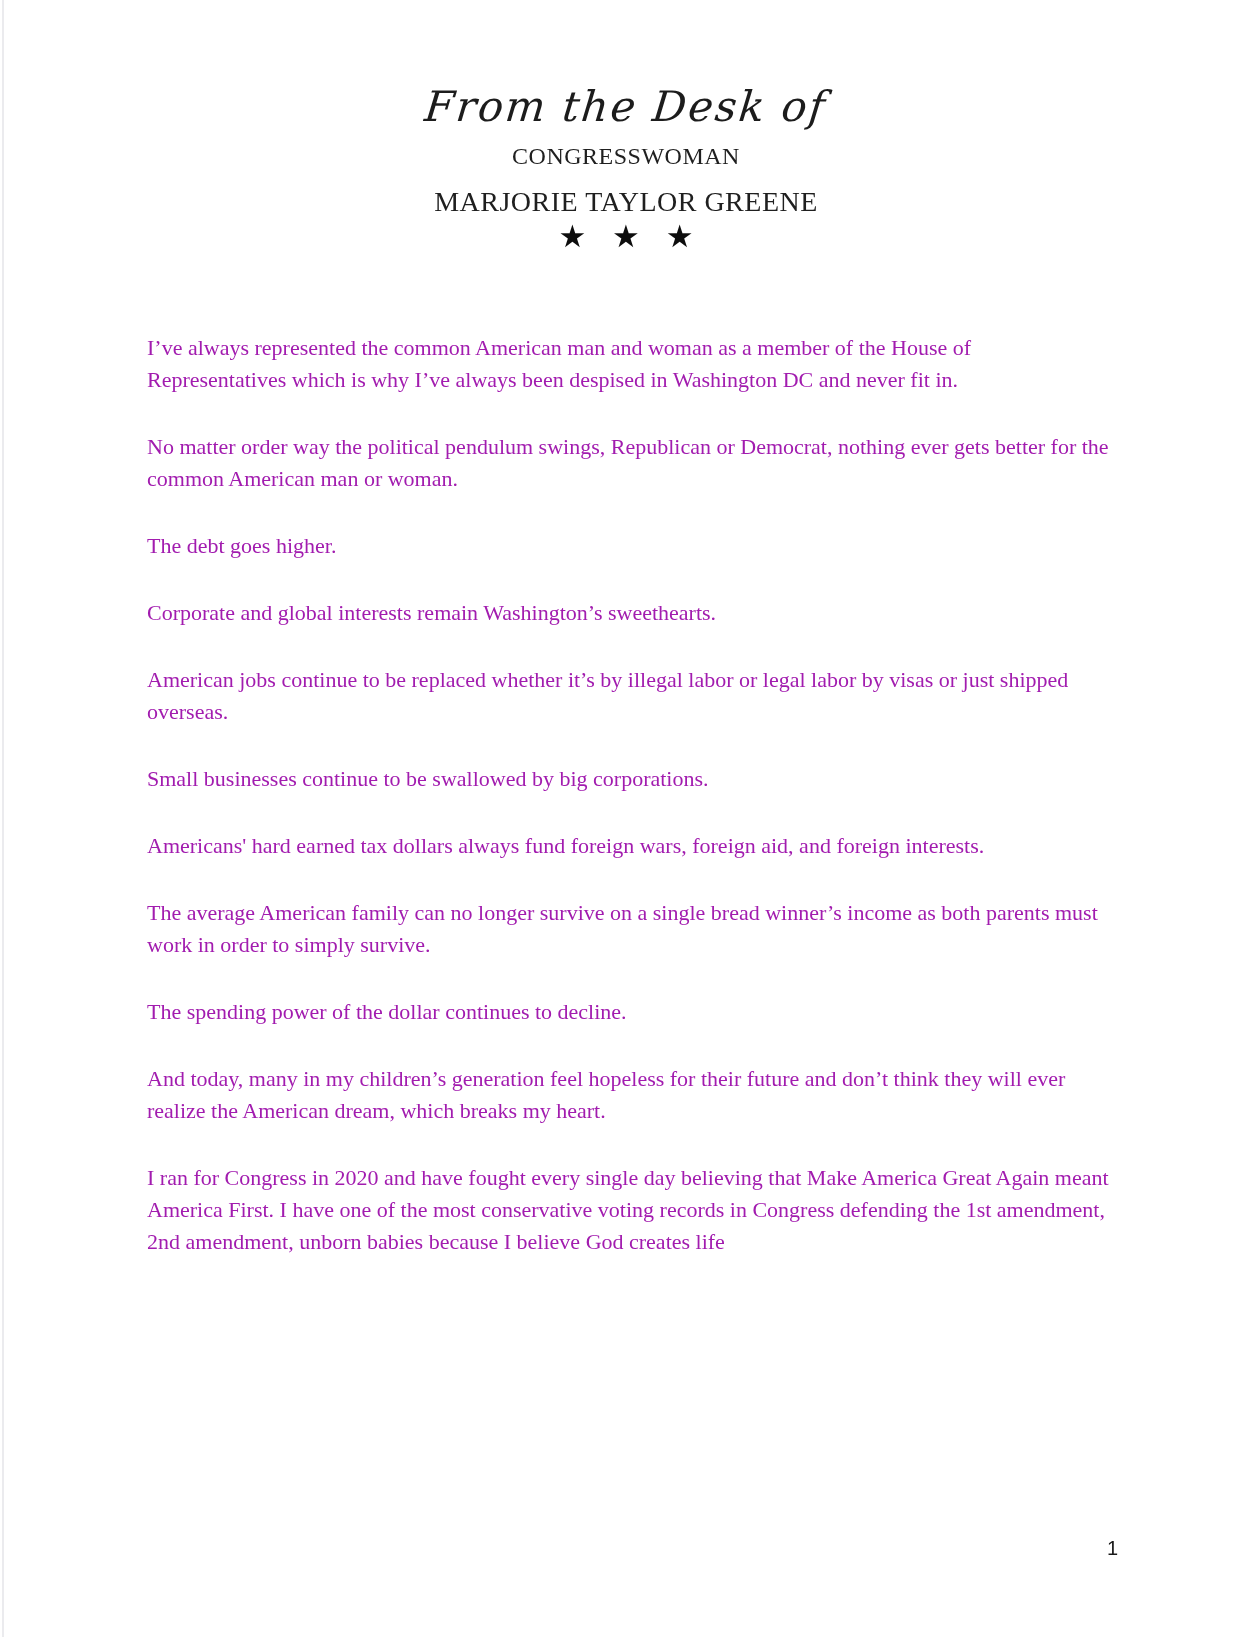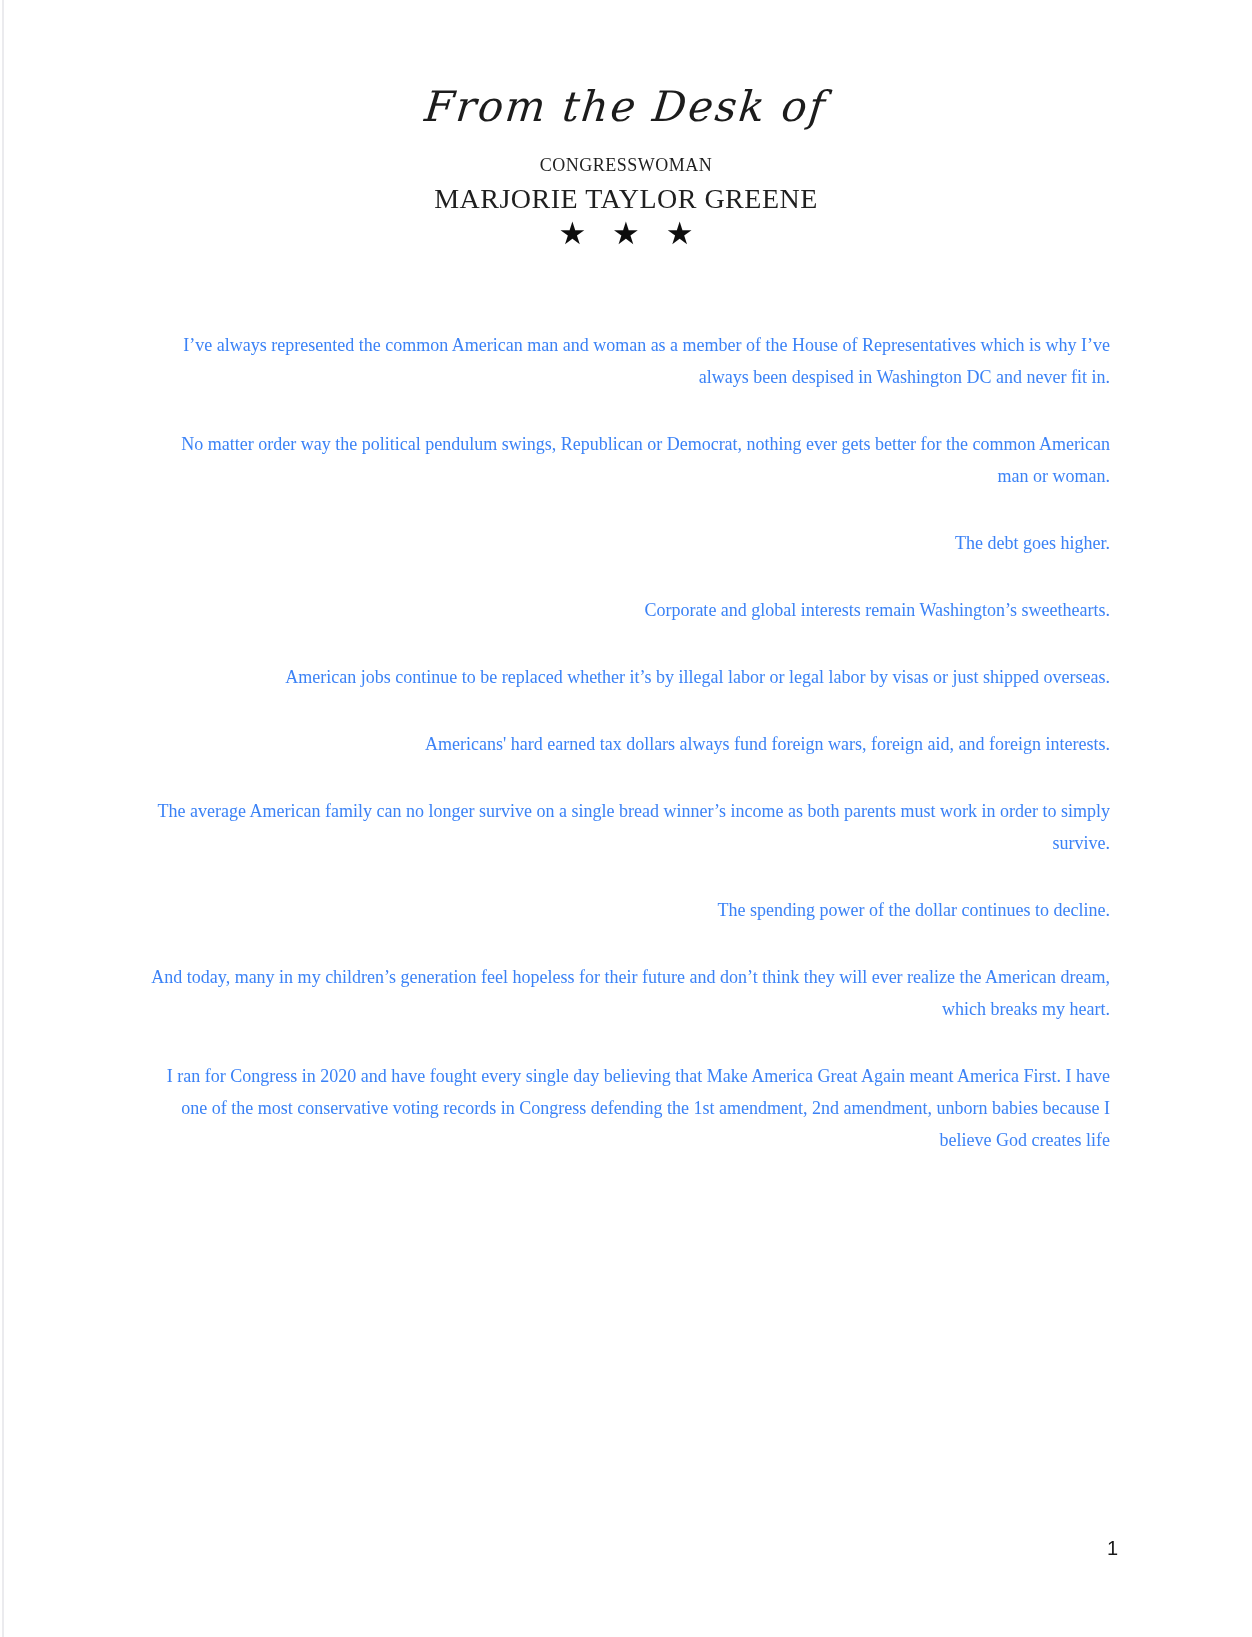--- a/index.html
+++ b/index.html
@@ -29,52 +29,52 @@
     display: inline-block;
     font-family: "DejaVu Serif", serif;
     font-style: italic;
     font-size: 42px;
     line-height: 46px;
     letter-spacing: 2px;
     transform: skewX(-6deg);
     color: #1c1c1c;
   }
   .title-line1 {
-    font-size: 18px;
+    font-size: 24px;
     line-height: 30px;
-    margin-top: 20px;
+    margin-top: 11px;
     letter-spacing: 0.5px;
     color: #1f1f1f;
   }
   .title-line2 {
     font-size: 28px;
     line-height: 32px;
-    margin-top: 3px;
+    margin-top: 15px;
     letter-spacing: 0.5px;
     color: #1f1f1f;
   }
   .stars {
     margin-top: 2px;
     font-size: 31px;
     line-height: 34px;
     color: #0d0d0d;
   }
   .stars .star {
     display: inline-block;
     margin: 0 9px;
   }
   .letter-body {
     margin: 78px 142px 0 147px;
   }
   .letter-body p {
     margin: 0 0 35px 0;
-    font-size: 18px;
+    font-size: 22px;
     line-height: 32px;
-    text-align: right;
-    color: #3b82f6;
+    text-align: left;
+    color: #a21caf;
   }
   .letter-body p:last-child { margin-bottom: 9px; }
   .page-number {
     position: absolute;
     top: 1536px;
     left: 1107px;
     font-family: "Liberation Sans", sans-serif;
     font-size: 20px;
     line-height: 24px;
     color: #1a1a1a;
@@ -100,20 +100,21 @@
     </div>
   </div>
 
   <div class="letter-body" id="letter-body">
 
   <p>I’ve always represented the common American man and woman as a member of the House of Representatives which is why I’ve always been despised in Washington DC and never fit in.</p>
       <p>No matter order way the political pendulum swings, Republican or Democrat, nothing ever gets better for the common American man or woman.</p>
       <p>The debt goes higher.</p>
       <p>Corporate and global interests remain Washington’s sweethearts.</p>
       <p>American jobs continue to be replaced whether it’s by illegal labor or legal labor by visas or just shipped overseas.</p>
+      <p>Small businesses continue to be swallowed by big corporations.</p>
       <p>Americans' hard earned tax dollars always fund foreign wars, foreign aid, and foreign interests.</p>
       <p>The average American family can no longer survive on a single bread winner’s income as both parents must work in order to simply survive.</p>
       <p>The spending power of the dollar continues to decline.</p>
       <p>And today, many in my children’s generation feel hopeless for their future and don’t think they will ever realize the American dream, which breaks my heart.</p>
       <p>I ran for Congress in 2020 and have fought every single day believing that Make America Great Again meant America First. I have one of the most conservative voting records in Congress defending the 1st amendment, 2nd amendment, unborn babies because I believe God creates life</p>
     </div>
 
   <div class="page-number">1</div>
 
 </div>

